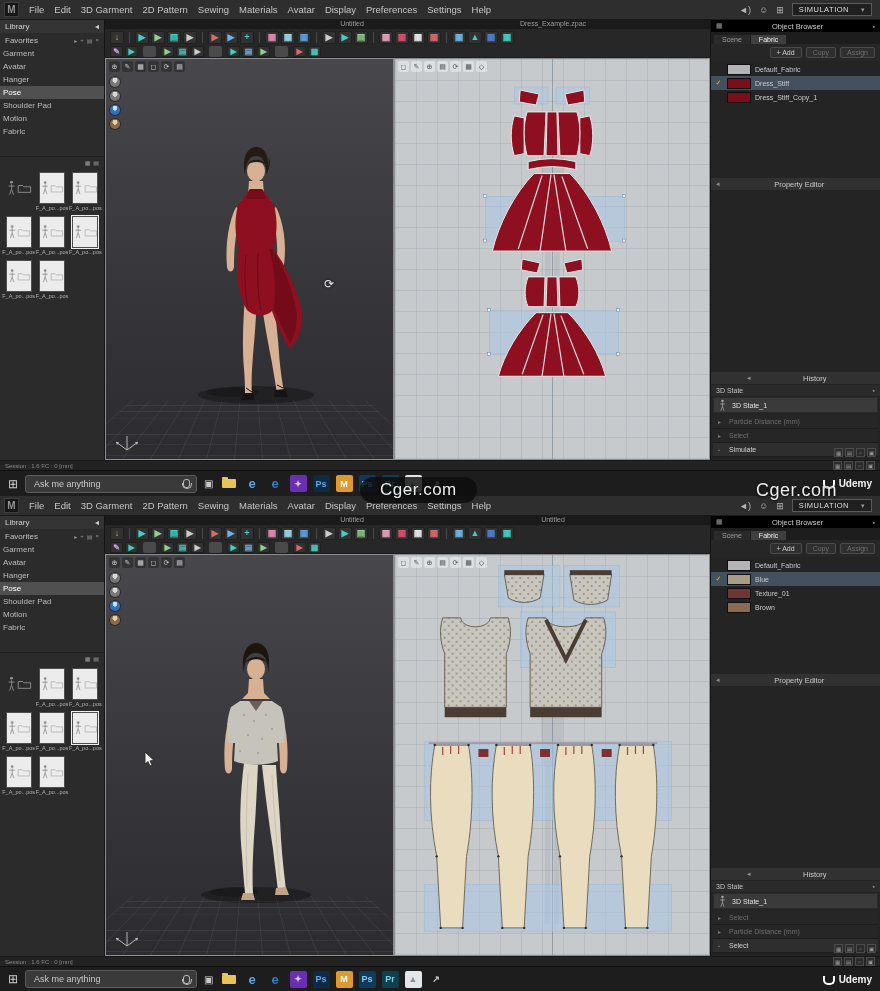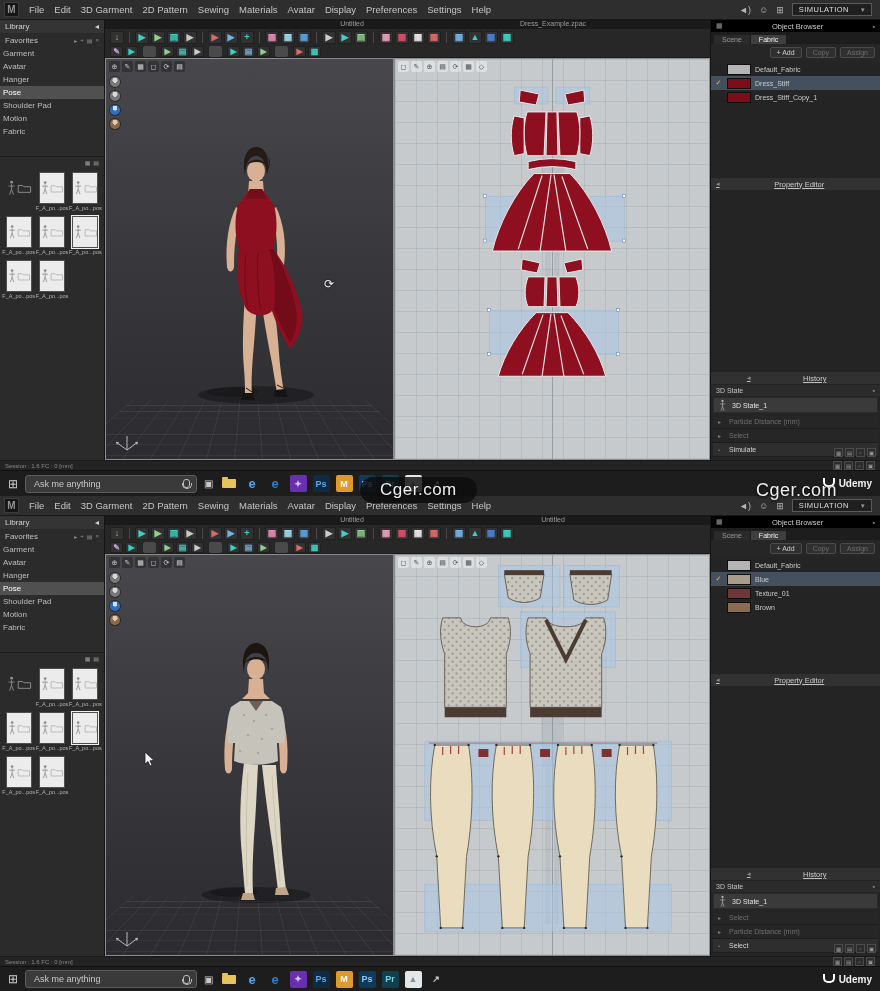--- a/index.html
+++ b/index.html
@@ -83,21 +83,21 @@
   .ob-actions{display:flex;justify-content:flex-end;gap:4px;padding:3px 5px;background:#262626;}
   .ob-btn{border:1px solid #4b4b4b;background:#2f2f2f;padding:1px 6px;font-size:7px;color:#cfcfcf;border-radius:2px;}
   .ob-btn.dim{color:#6e6e6e;}
   .fabric-list{padding-top:1px;}
   .fabric-row{display:flex;align-items:center;height:14px;padding:0 3px;gap:4px;}
   .fabric-row.selected{background:#44505e;}
   .fab-check{width:9px;font-size:7px;color:transparent;text-align:center;}
   .fab-check.on{color:var(--check-yellow);}
   .fab-swatch{width:22px;height:9px;border:1px solid #101010;background:#777;}
   .fab-name{font-size:7px;color:#cacaca;white-space:nowrap;}
-  .pe-header,.hist-header{position:absolute;left:0;right:0;height:12px;background:#313131;display:flex;align-items:center;padding:0 5px;gap:4px;box-sizing:border-box;text-decoration:underline;}
+  .pe-header,.hist-header{position:absolute;left:0;right:0;height:12px;background:#313131;display:flex;align-items:center;padding:0 5px;gap:4px;box-sizing:border-box;}
   .pe-header{top:158px;} .hist-header{top:352px;padding-left:36px;}
   .hist-group{position:absolute;top:365px;left:0;right:0;height:11px;background:#2b2b2b;display:flex;align-items:center;justify-content:space-between;padding:0 5px;font-size:7px;color:#c2c2c2;}
   .hist-item{position:absolute;top:377px;left:2px;right:2px;height:16px;background:#3a3a3a;display:flex;align-items:center;gap:5px;padding:0 4px;border:1px solid #2a2a2a;box-sizing:border-box;}
   .hist-item-label{font-size:7px;color:#e0e0e0;}
   .hist-rows{position:absolute;top:395px;left:2px;right:2px;}
   .hist-row{display:flex;align-items:center;height:13px;gap:5px;padding:0 5px;background:#262626;border-bottom:1px solid #1c1c1c;}
   .hist-row:last-child{background:#2e2e2e;}
   .h-icon{font-size:6px;color:#7a7a7a;width:6px;}
   .h-label{font-size:7px;color:#d2d2d2;}
   .hist-row.dim .h-label{color:#6e6e6e;}
@@ -117,21 +117,21 @@
   .search-input{flex:1;min-width:0;background:transparent;border:none;outline:none;color:#e0e0e0;font-size:9px;font-family:inherit;}
   .search-input::placeholder{color:#c9c9c9;}
   .mic{width:5px;height:7px;border:1px solid #bdbdbd;border-radius:3px;position:relative;flex:none;}
   .mic::after{content:"";position:absolute;left:-2.5px;top:3px;width:8px;height:5px;border:1px solid #bdbdbd;border-top:none;border-radius:0 0 5px 5px;}
   .taskview{color:#c9c9c9;font-size:10px;}
   .tb-apps{display:flex;align-items:center;gap:6px;}
   .tb-app{width:17px;height:17px;display:flex;align-items:center;justify-content:center;font-size:9px;font-weight:bold;border-radius:2px;flex:none;}
   .tb-app.big-letter{font-size:13px;}
   .folder-shape{width:14px;height:9px;background:#e8c35a;border-radius:1px;position:relative;}
   .folder-shape::before{content:"";position:absolute;top:-2px;left:0;width:6px;height:2px;background:#e8c35a;border-radius:1px 1px 0 0;}
-  .udemy{margin-left:auto;display:flex;align-items:flex-start;gap:4px;}
+  .udemy{margin-left:auto;display:flex;align-items:flex-end;gap:4px;}
   .udemy-u{width:8px;height:7px;border:2px solid #fff;border-top:none;border-radius:0 0 5px 5px;}
   .udemy-label{font-size:10px;font-weight:bold;color:#f4f4f4;}
 
   
   .wm{position:absolute;color:#ededed;font-size:17px;letter-spacing:.5px;z-index:9;text-shadow:0 1px 3px rgba(0,0,0,.95);}
   #wm-center{left:360px;top:477px;background:rgba(12,12,12,.82);border-radius:14px;padding:3px 20px;}
   #wm-right{left:756px;top:480px;font-size:18px;}
 </style>
 </head>
 <body>

